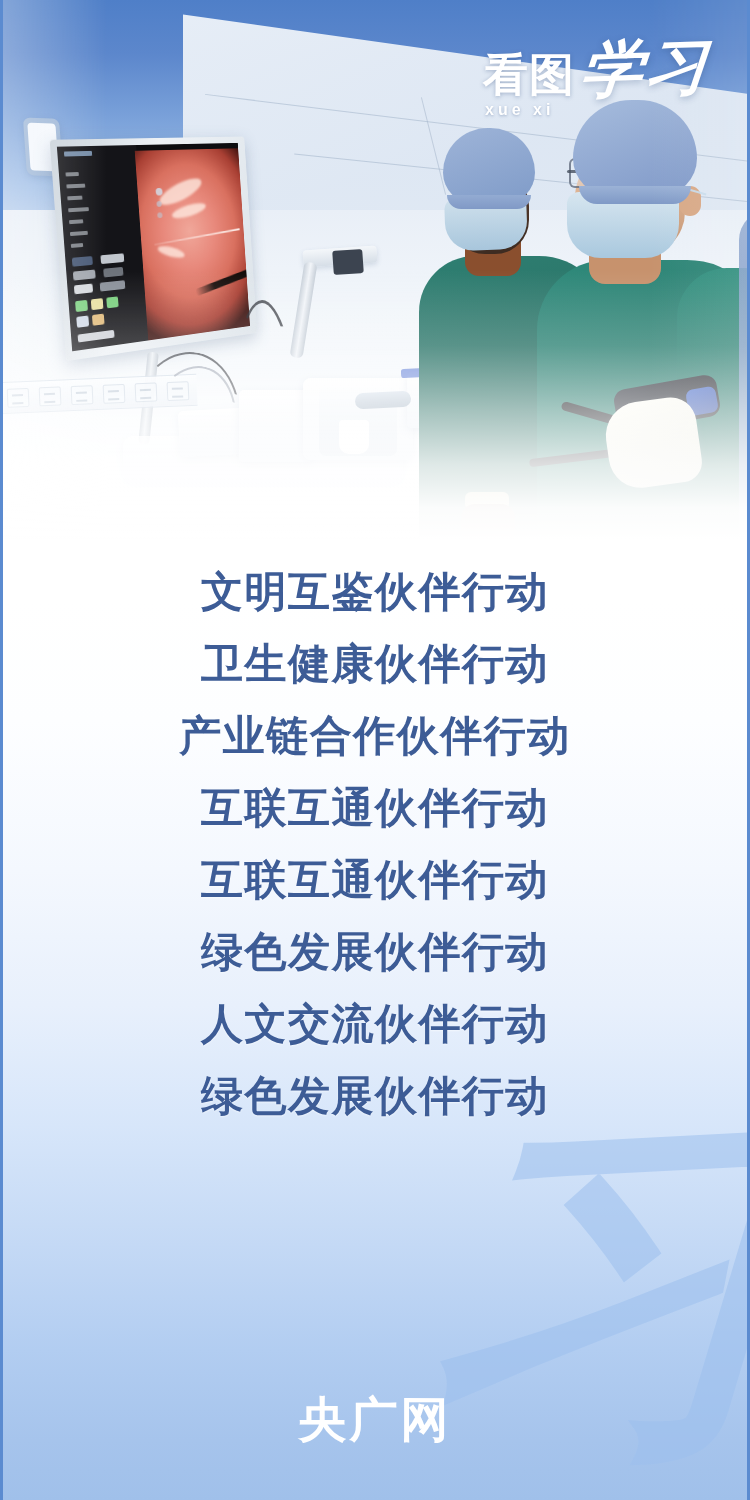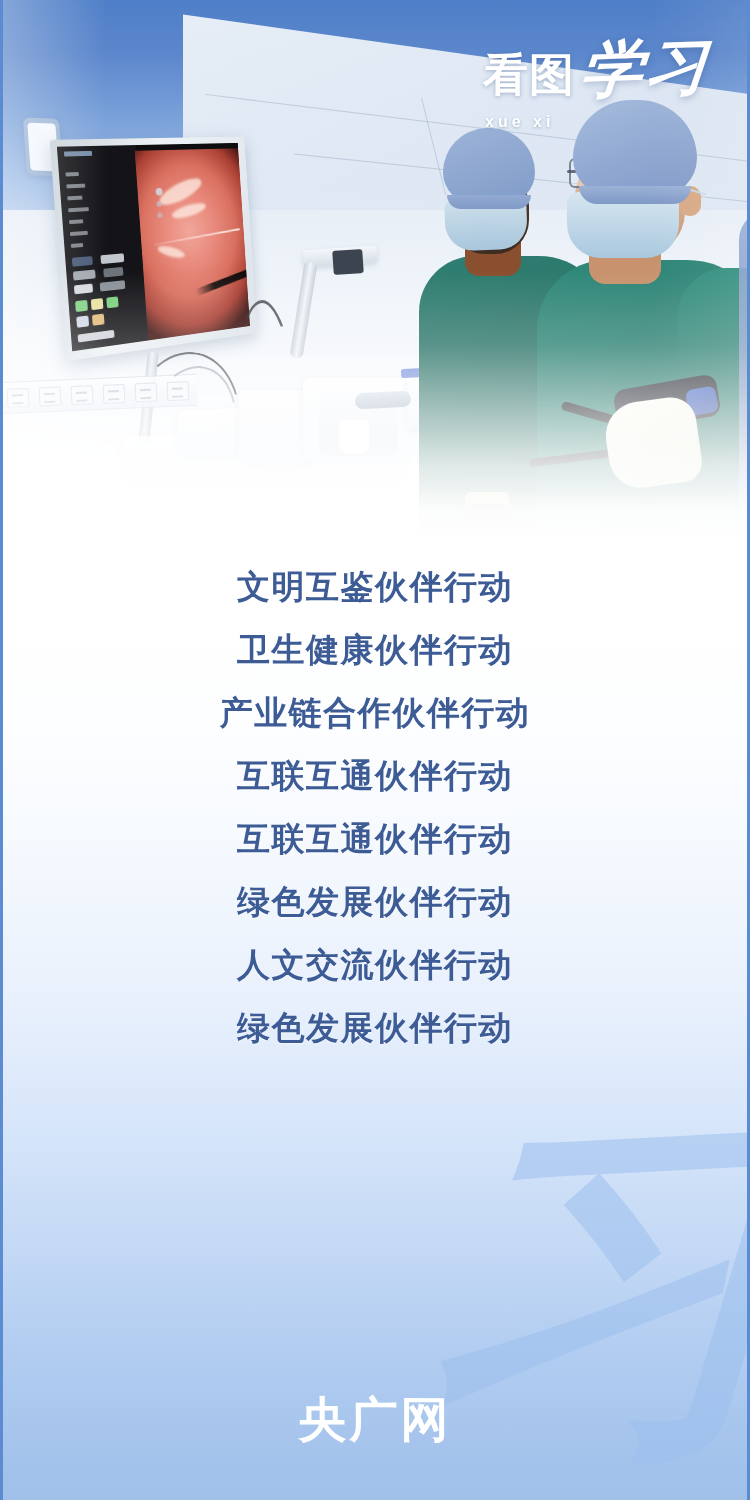--- a/index.html
+++ b/index.html
@@ -534,21 +534,21 @@
     letter-spacing: 2px;
     transform: skewX(-7deg) rotate(-2deg);
     text-shadow: 0 2px 7px rgba(40,70,120,.32);
   }
   .logo-pinyin {
     font-family: "Liberation Sans", "DejaVu Sans", sans-serif;
     font-weight: bold;
     font-size: 16px;
     letter-spacing: 4px;
     color: #ffffff;
-    margin-top: 16px;
+    margin-top: 4px;
     margin-left: 2px;
     text-shadow: 0 1px 3px rgba(40,70,120,.35);
   }
 
   
   .watermark {
     position: absolute;
     right: -40px;
     bottom: 60px;
     font-family: "Liberation Serif", "DejaVu Serif", serif;
@@ -581,21 +581,21 @@
     text-shadow: 0 1px 2px rgba(255,255,255,.6);
   }
   .action-list {
     list-style: none;
     margin: 0;
     padding: 0;
   }
   .action-item {
     font-family: "Liberation Serif", "DejaVu Serif", serif;
     font-weight: bold;
-    font-size: 33px;
+    font-size: 42px;
     letter-spacing: 1.5px;
     color: #3d5c96;
     line-height: 1;
     padding: 15px 8px;
     text-shadow: 0 1px 2px rgba(255,255,255,.55);
   }
 
   
   .footer {
     position: absolute;

